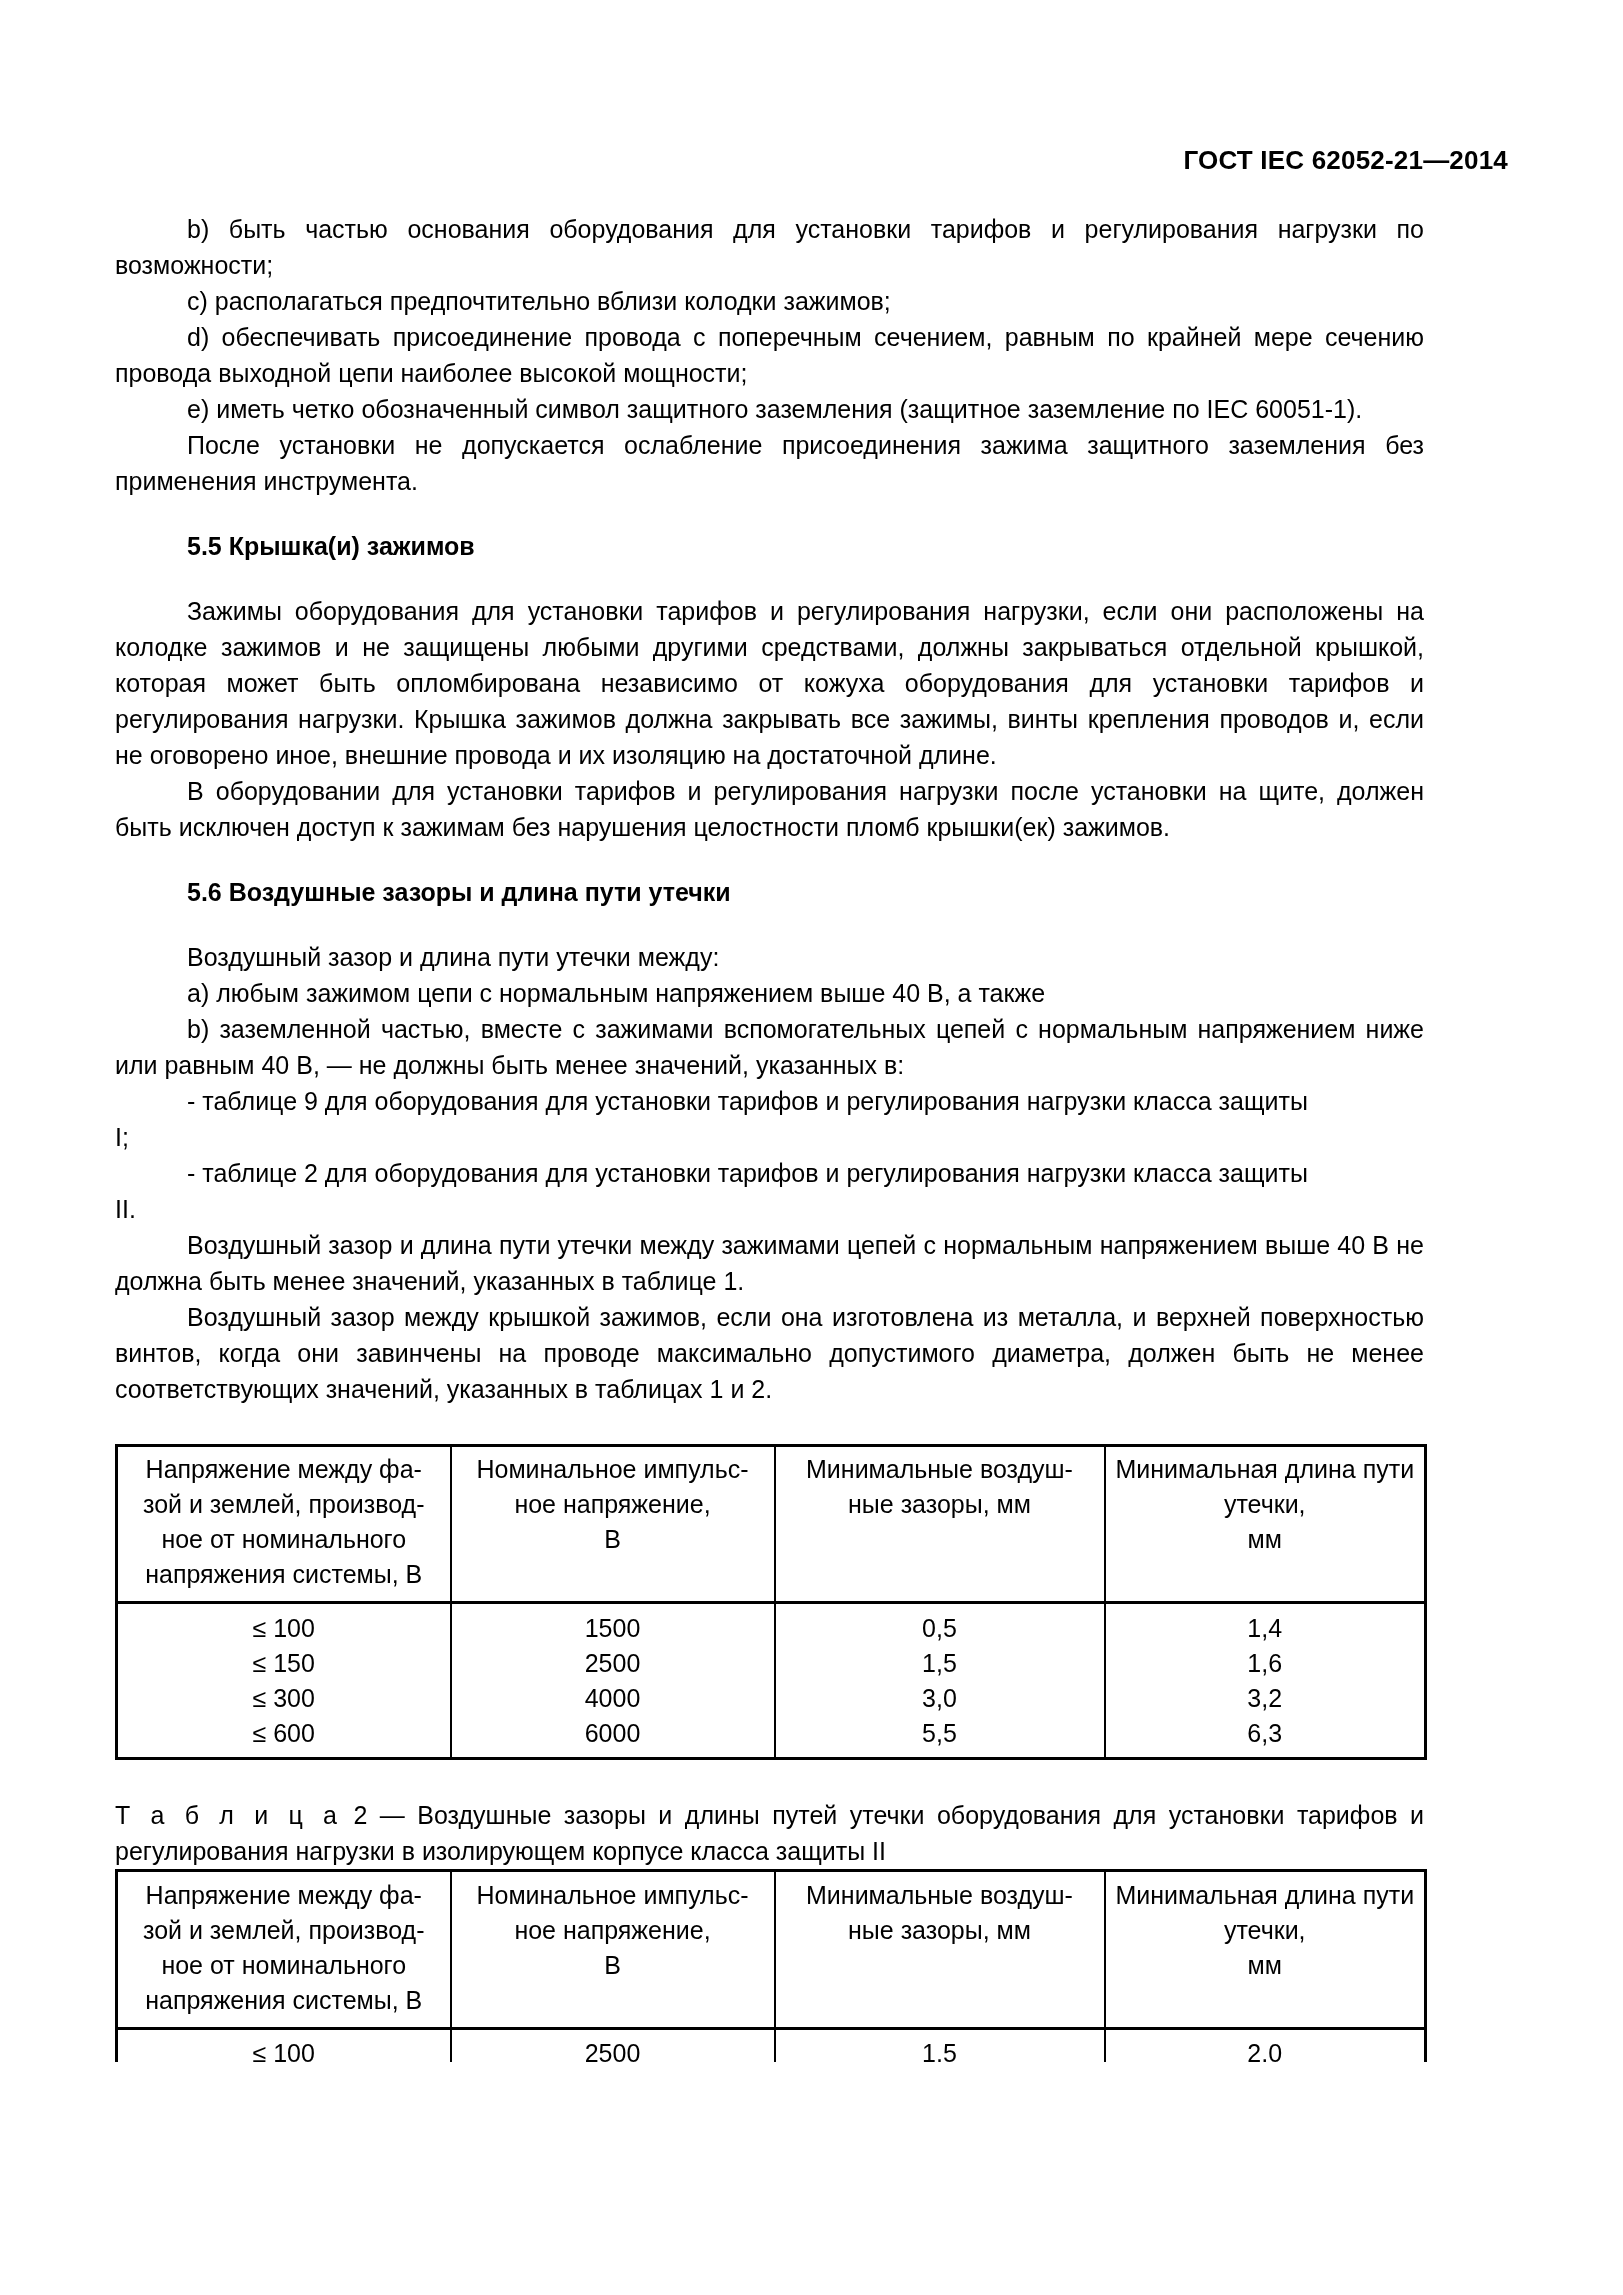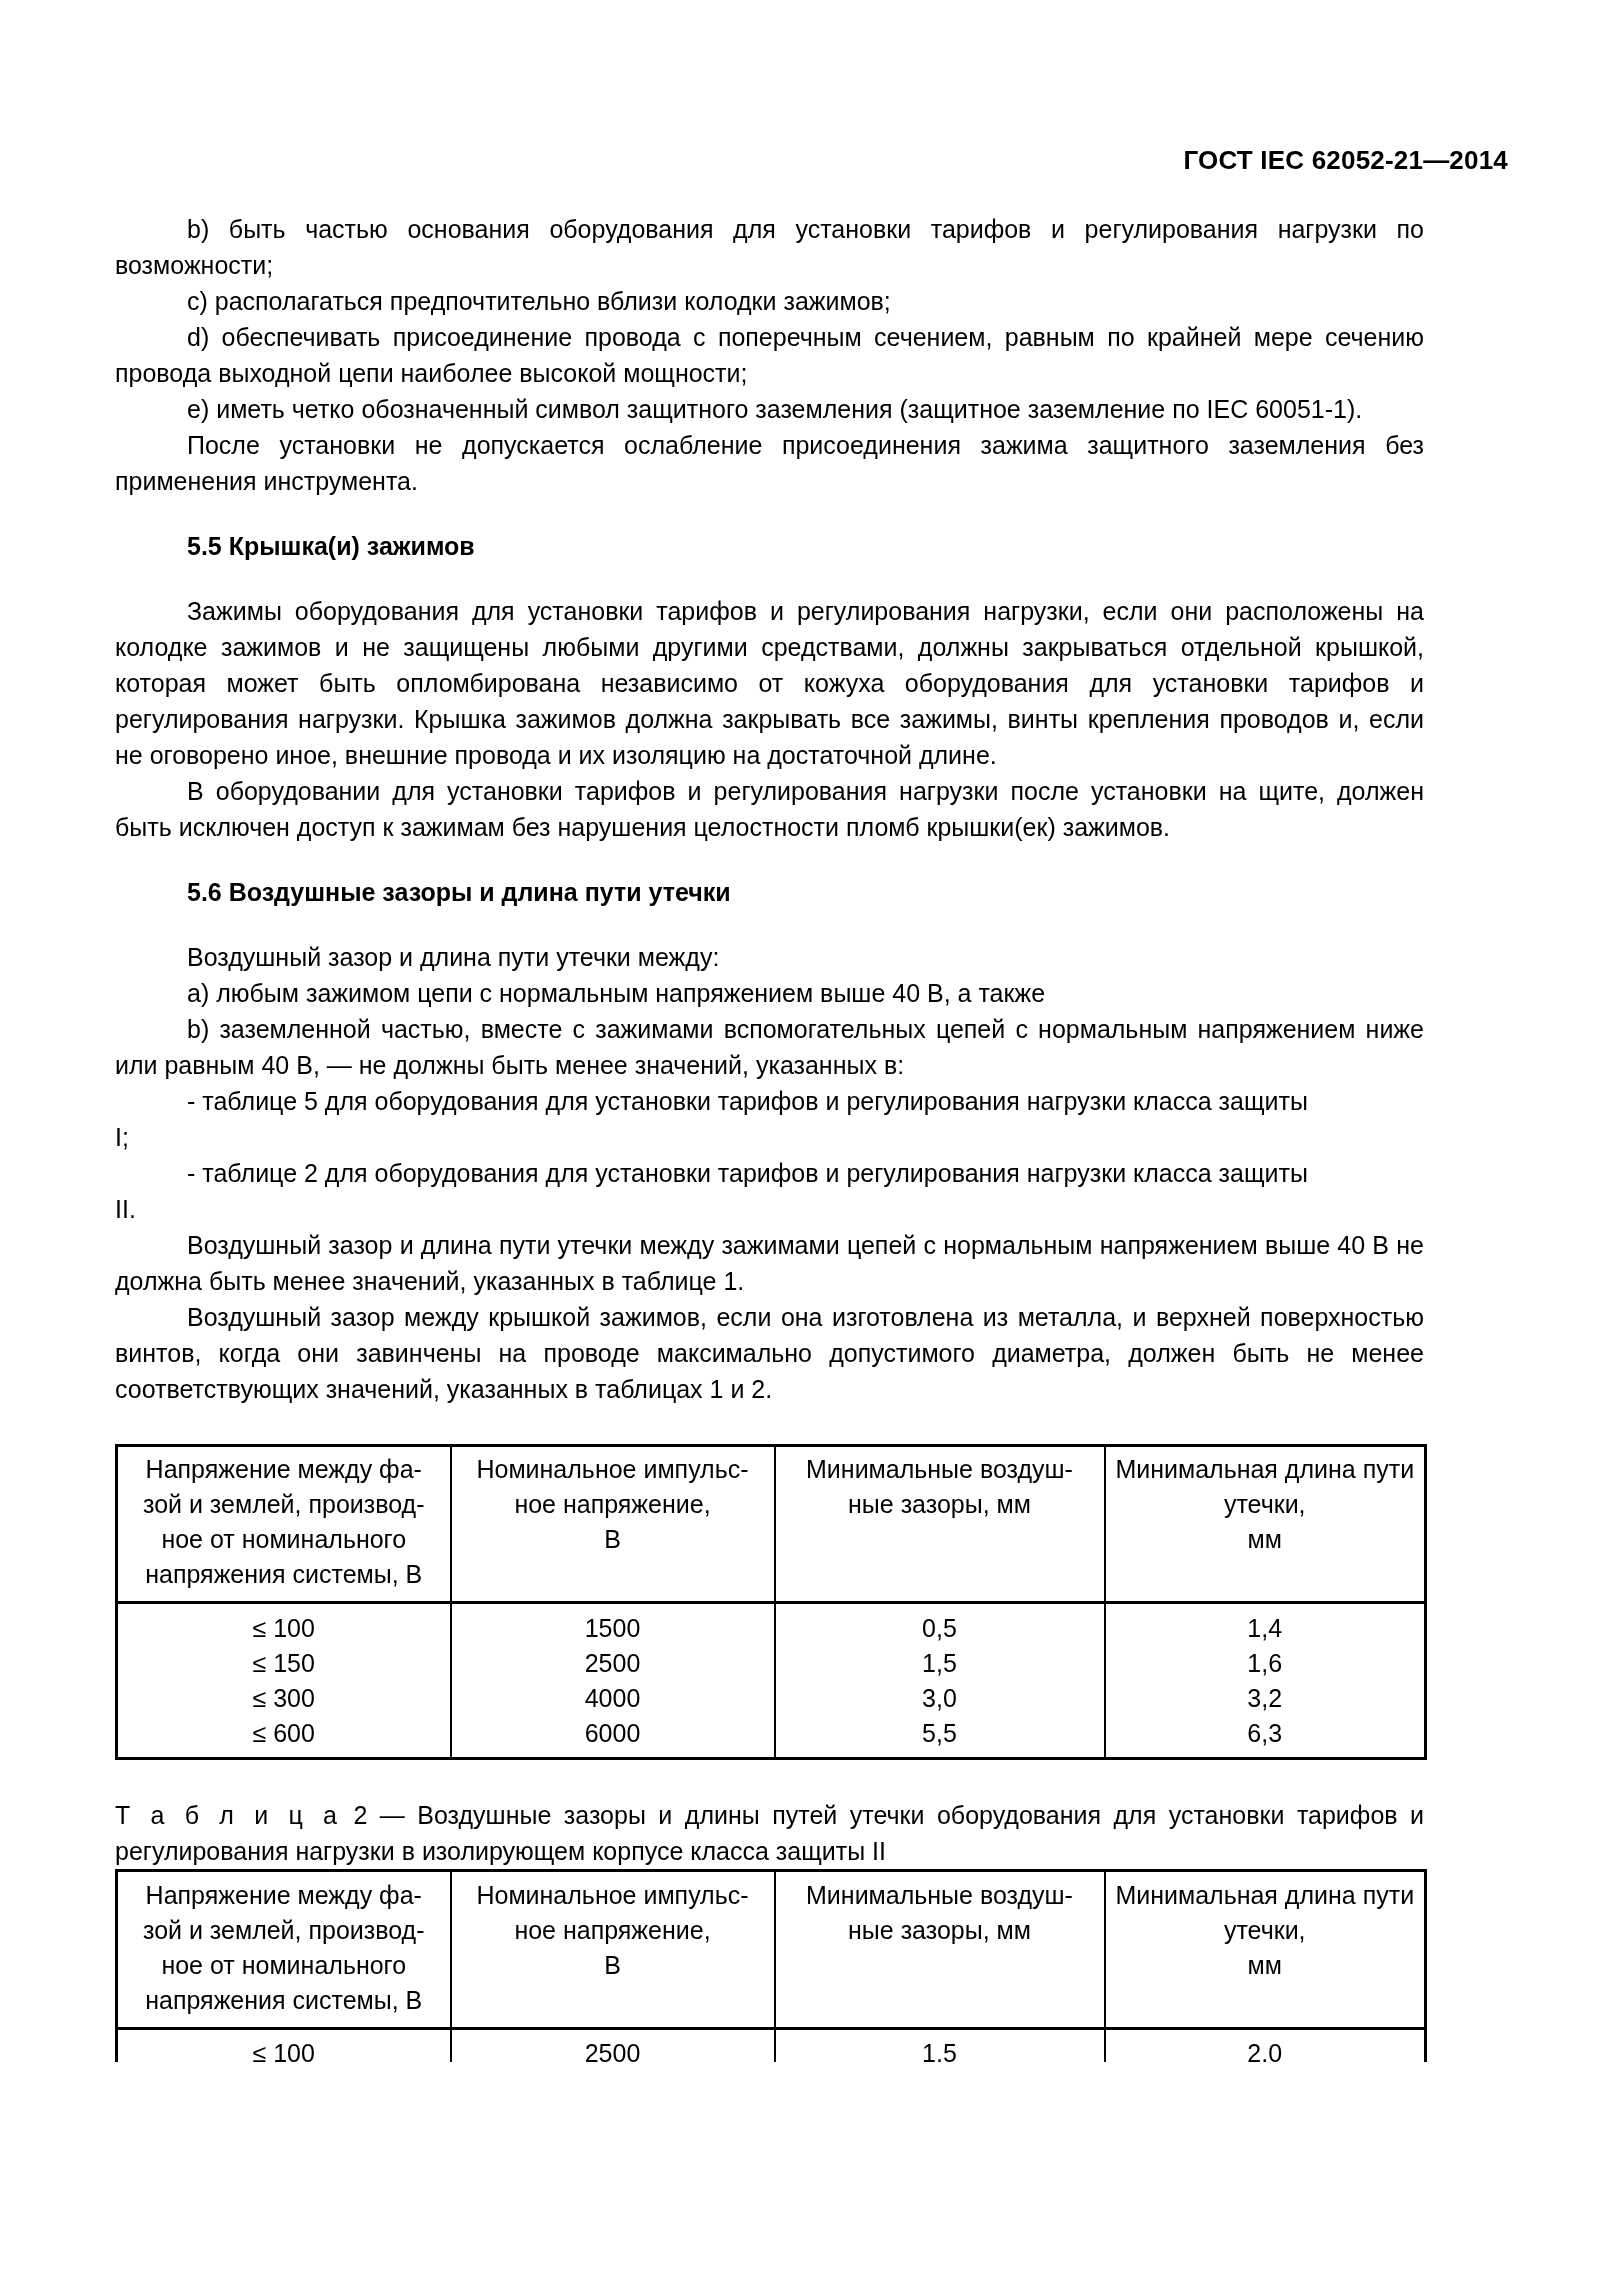--- a/index.html
+++ b/index.html
@@ -148,21 +148,21 @@
     <p class="body ind">Зажимы оборудования для установки тарифов и регулирования нагрузки, если они расположены на колодке зажимов и не защищены любыми другими средствами, должны закрываться отдельной крышкой, которая может быть опломбирована независимо от кожуха оборудования для установки тарифов и регулирования нагрузки. Крышка зажимов должна закрывать все зажимы, винты крепления проводов и, если не оговорено иное, внешние провода и их изоляцию на достаточной длине.</p>
     <p class="body ind">В оборудовании для установки тарифов и регулирования нагрузки после установки на щите, должен быть исключен доступ к зажимам без нарушения целостности пломб крышки(ек) зажимов.</p>
 
     <div class="gap-md"></div>
     <h3 class="heading">5.6 Воздушные зазоры и длина пути утечки</h3>
     <div class="gap-md"></div>
 
     <p class="body ind">Воздушный зазор и длина пути утечки между:</p>
     <p class="body ind">a) любым зажимом цепи с нормальным напряжением выше 40 В, а также</p>
     <p class="body ind">b) заземленной частью, вместе с зажимами вспомогательных цепей с нормальным напряжением ниже или равным 40 В, — не должны быть менее значений, указанных  в:</p>
-    <p class="body ind">- таблице 5 для оборудования для установки тарифов и регулирования нагрузки класса защиты</p>
+    <p class="body ind">- таблице 9 для оборудования для установки тарифов и регулирования нагрузки класса защиты</p>
     <p class="body noind">I;</p>
     <p class="body ind">- таблице 2 для оборудования для установки тарифов и регулирования нагрузки класса защиты</p>
     <p class="body noind">II.</p>
     <p class="body ind">Воздушный зазор и длина пути утечки между зажимами цепей с нормальным напряжением выше 40 В не должна быть менее значений, указанных в таблице 1.</p>
     <p class="body ind">Воздушный зазор между крышкой зажимов, если она изготовлена из металла, и верхней поверхностью винтов, когда они завинчены на проводе максимально допустимого диаметра, должен быть не менее соответствующих значений, указанных в таблицах 1 и 2.</p>
 
     <div class="gap-lg"></div>
 
 
     <table class="gost">

